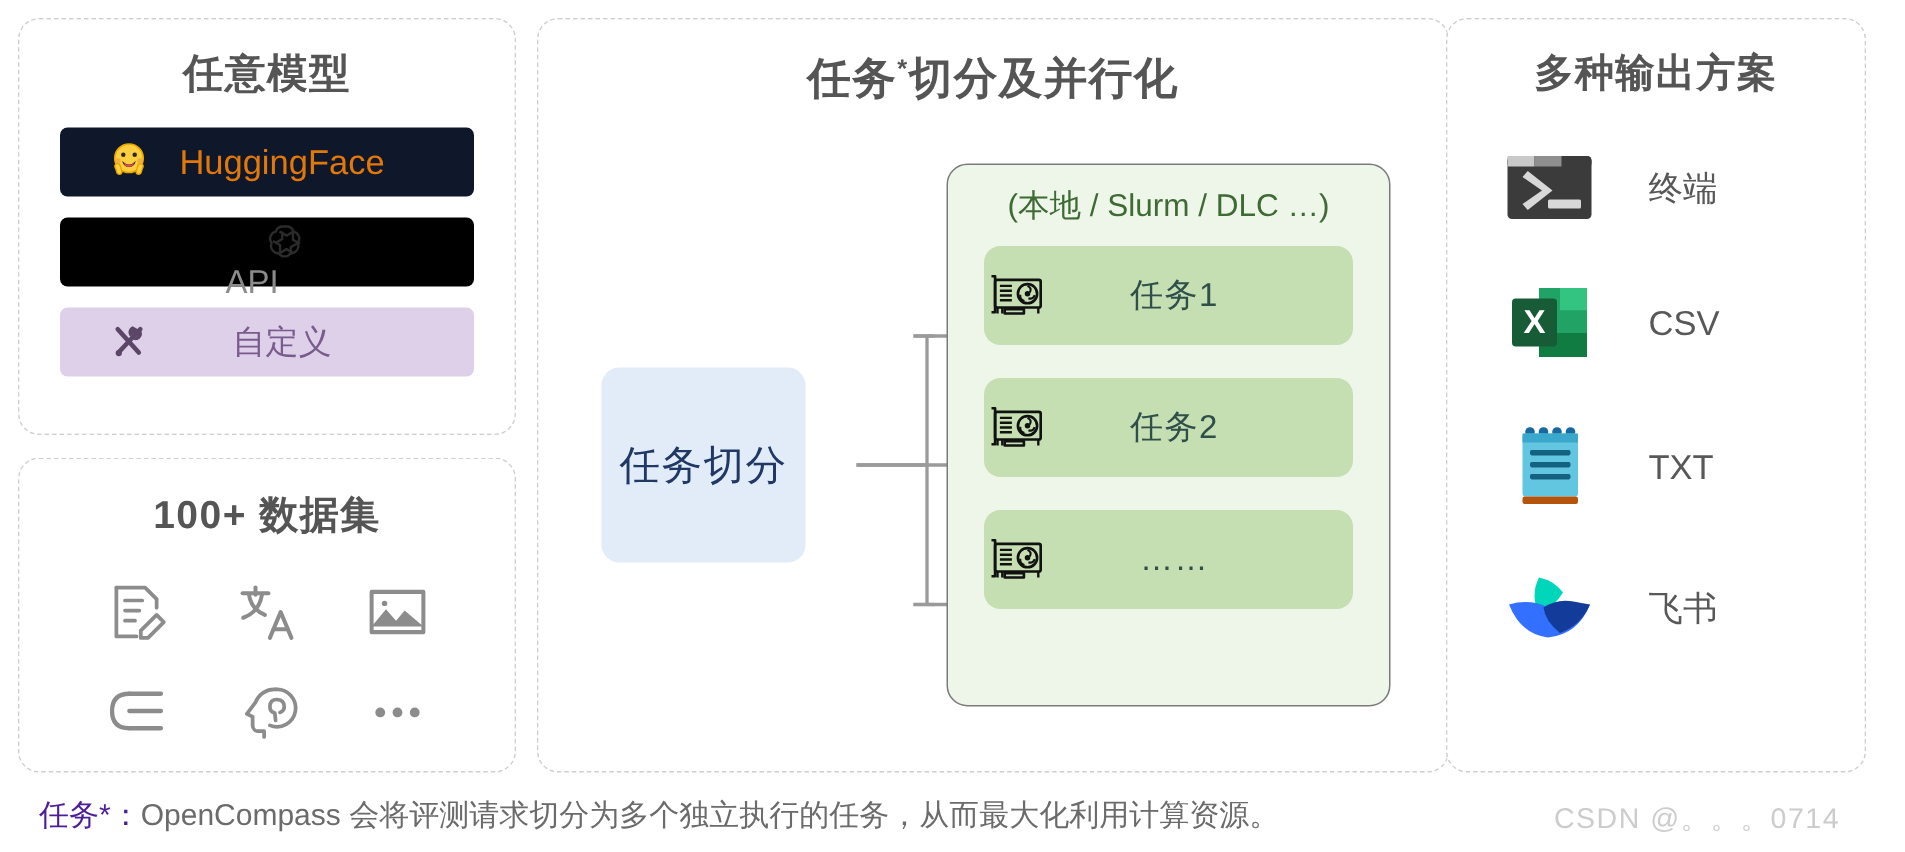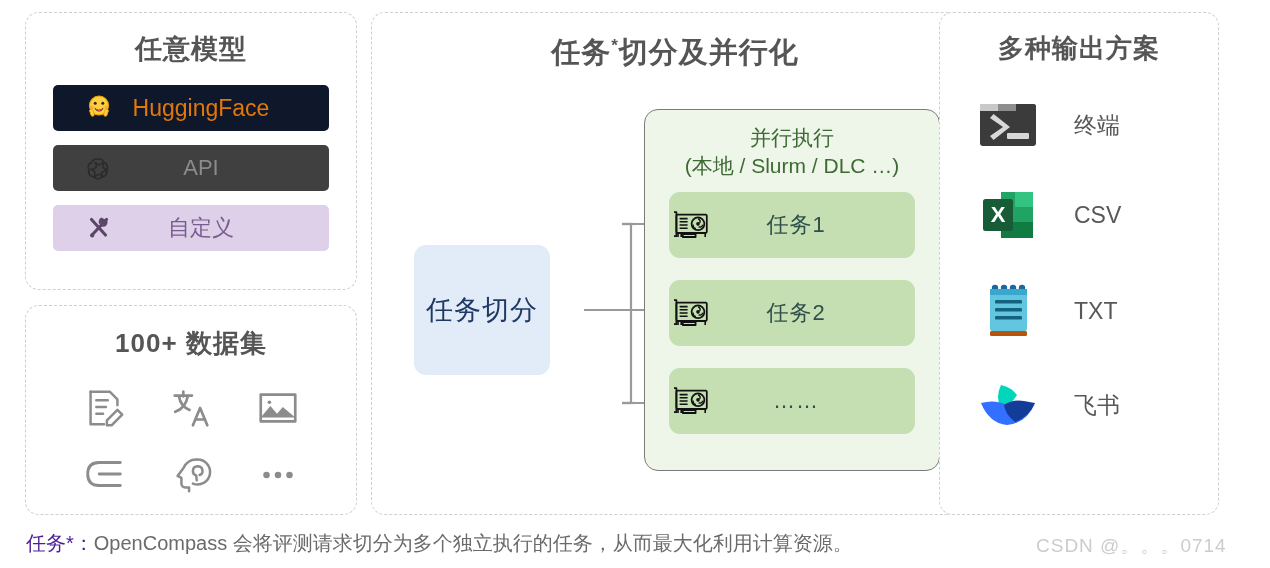--- a/index.html
+++ b/index.html
@@ -19,26 +19,25 @@
     background: #ffffff;
   }
 
   
   .panel {
     position: absolute;
     border: 1.5px dashed #cfcfcf;
     border-radius: 14px;
     background: #ffffff;
     box-sizing: border-box;
-    margin-left: 13px;
   }
   #panel-models   { left: 12px;  top: 12px;  width: 332px; height: 278px; }
   #panel-datasets { left: 12px;  top: 305px; width: 332px; height: 210px; }
   #panel-pipeline { left: 358px; top: 12px;  width: 608px; height: 503px; }
-  #panel-outputs  { left: 926px; top: 12px;  width: 280px; height: 503px; }
+  #panel-outputs  { left: 964px; top: 12px;  width: 280px; height: 503px; }
 
   .panel-title {
     text-align: center;
     font-weight: bold;
     color: #555555;
     font-size: 27px;
     letter-spacing: 1px;
     white-space: nowrap;
   }
   #panel-models .panel-title   { margin-top: 18px; }
@@ -79,21 +78,21 @@
   }
   .model-row .m-label {
     flex: 1;
     text-align: center;
     font-size: 22px;
     padding-right: 46px;
     white-space: nowrap;
   }
   #row-hf      { background: #0f172a; }
   #row-hf .m-label { color: #e2770a; font-size: 23px; }
-  #row-api     { background: #404040; }
+  #row-api     { background: #000000; flex-direction: column; }
   #row-api .m-label { color: #8b8b8b; }
   #row-custom  { background: #ded0e9; }
   #row-custom .m-label { color: #7a5b8e; }
 
   
   .ds-grid {
     margin: 14px 34px 0 34px;
     display: grid;
     grid-template-columns: repeat(3, 1fr);
     grid-template-rows: repeat(2, 66px);
@@ -366,21 +365,20 @@
         <path d="M296 384.6 l10 5.4 l-10 5.4 z"></path>
       </g>
     </svg>
 
     <div id="split-box">
       <span class="sb-label">任务切分</span>
     </div>
 
     <div id="green-box">
       <div class="gb-head">
-        <div>并行执行</div>
         <div>(本地 / Slurm / DLC …)</div>
       </div>
       <div class="task-list">
 
         <div class="task-box">
           <span class="t-icon">
             <svg width="42" height="32" viewBox="0 0 52 40" fill="none" stroke="#111111" stroke-width="2.2" stroke-linejoin="round">
               <path d="M6 4 h3 v30 h-3"></path>
               <rect x="9" y="7" width="38" height="23" rx="1.5"></rect>
               <path d="M13 12 h10 M13 16 h10 M13 20 h10 M13 24 h10" stroke-width="2"></path>

